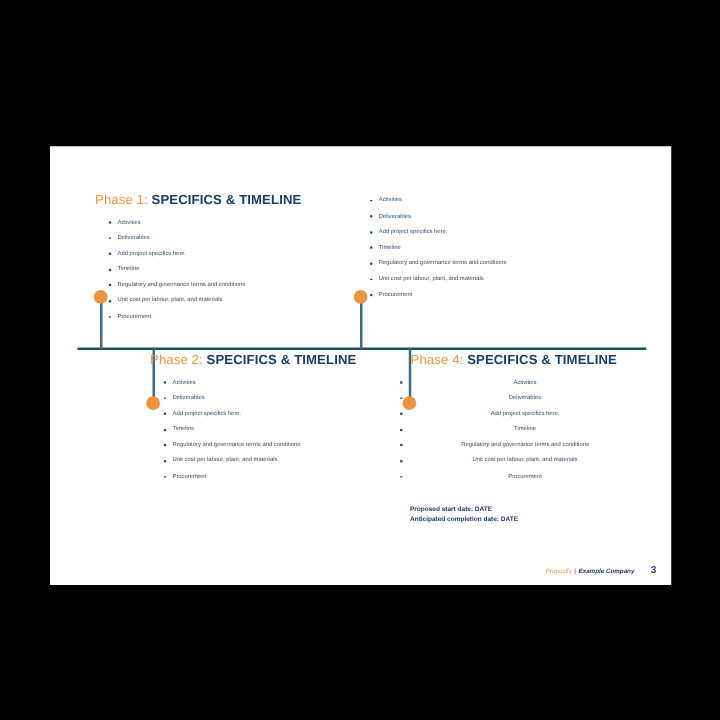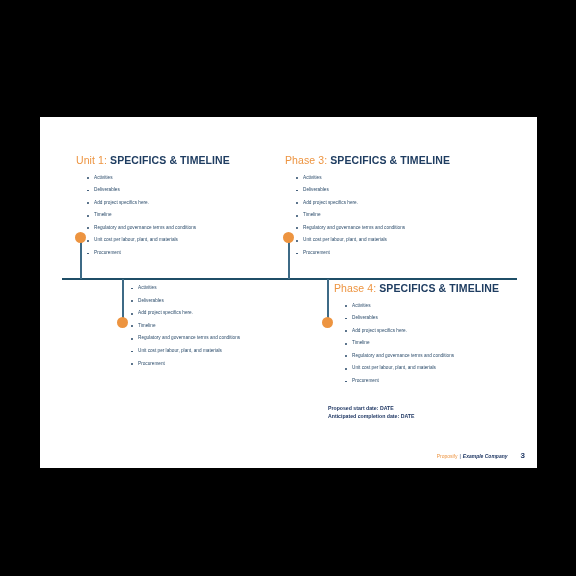--- a/index.html
+++ b/index.html
@@ -64,21 +64,21 @@
   .dot-p4  { left: 282px; top: 200px; }
 
   
   .phase {
     position: absolute;
     width: 204px;
   }
   .phase-p1 { left: 36px;  top: 37px; }
   .phase-p3 { left: 245px; top: 37px; }
   .phase-p2 { left: 80px;  top: 165px; }
-  .phase-p4 { left: 294px; top: 165px; }
+  .phase-p4 { left: 269px; top: 165px; text-align: center; }
 
   .phase-title {
     font-size: 10.5px;
     line-height: 13.5px;
     color: #1f3d61;
     margin: 0 0 4px 0;
     letter-spacing: 0.1px;
   }
   .phase-title .phase-num {
     color: #ed9440;
@@ -155,49 +155,49 @@
     <div class="tl-dot  dot-p3"></div>
 
     <div class="tl-stem stem-p2"></div>
     <div class="tl-dot  dot-p2"></div>
 
     <div class="tl-stem stem-p4"></div>
     <div class="tl-dot  dot-p4"></div>
 
     <div class="phase phase-p1">
       <div class="phase-title">
-        <span class="phase-num">Unit 1:</span><span class="phase-rest"> SPECIFICS &amp; TIMELINE</span>
+        <span class="phase-num">Phase 1:</span><span class="phase-rest"> SPECIFICS &amp; TIMELINE</span>
       </div>
       <ul class="bullets">
         <li>Activities</li>
         <li>Deliverables</li>
         <li>Add project specifics here.</li>
         <li>Timeline</li>
         <li>Regulatory and governance terms and conditions</li>
         <li>Unit cost per labour, plant, and materials</li>
         <li>Procurement</li>
       </ul>
     </div>
 
     <div class="phase phase-p3">
+      <ul class="bullets">
+        <li>Activities</li>
+        <li>Deliverables</li>
+        <li>Add project specifics here.</li>
+        <li>Timeline</li>
+        <li>Regulatory and governance terms and conditions</li>
+        <li>Unit cost per labour, plant, and materials</li>
+        <li>Procurement</li>
+      </ul>
+    </div>
+
+    <div class="phase phase-p2">
       <div class="phase-title">
-        <span class="phase-num">Phase 3:</span><span class="phase-rest"> SPECIFICS &amp; TIMELINE</span>
-      </div>
-      <ul class="bullets">
-        <li>Activities</li>
-        <li>Deliverables</li>
-        <li>Add project specifics here.</li>
-        <li>Timeline</li>
-        <li>Regulatory and governance terms and conditions</li>
-        <li>Unit cost per labour, plant, and materials</li>
-        <li>Procurement</li>
-      </ul>
-    </div>
-
-    <div class="phase phase-p2">
+        <span class="phase-num">Phase 2:</span><span class="phase-rest"> SPECIFICS &amp; TIMELINE</span>
+      </div>
       <ul class="bullets">
         <li>Activities</li>
         <li>Deliverables</li>
         <li>Add project specifics here.</li>
         <li>Timeline</li>
         <li>Regulatory and governance terms and conditions</li>
         <li>Unit cost per labour, plant, and materials</li>
         <li>Procurement</li>
       </ul>
     </div>

